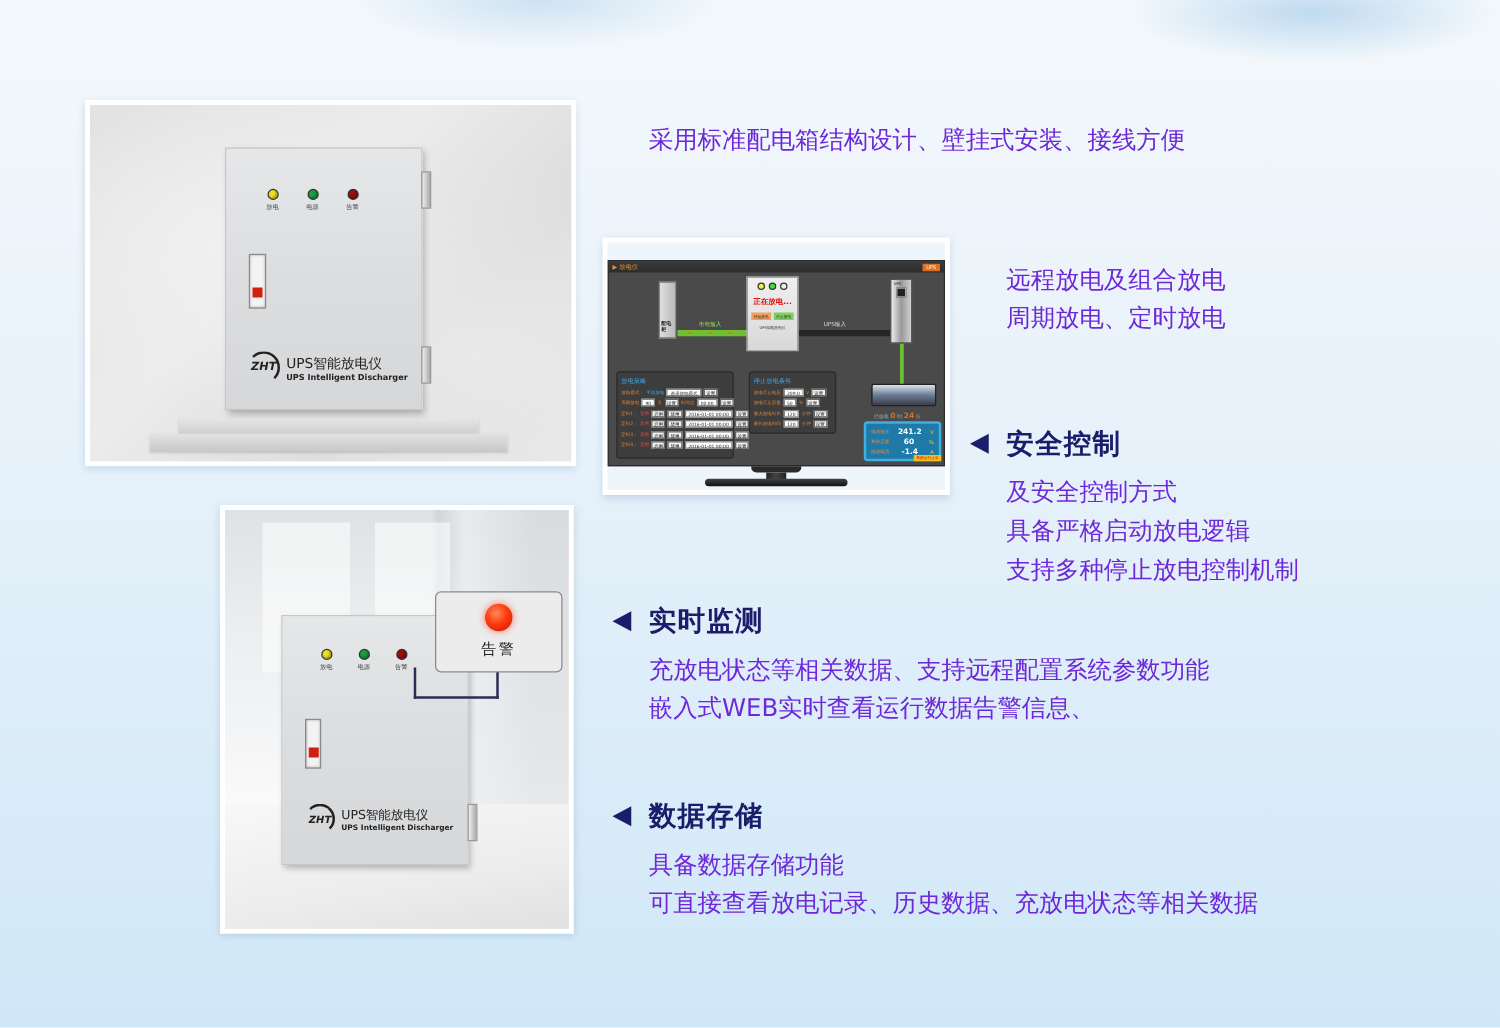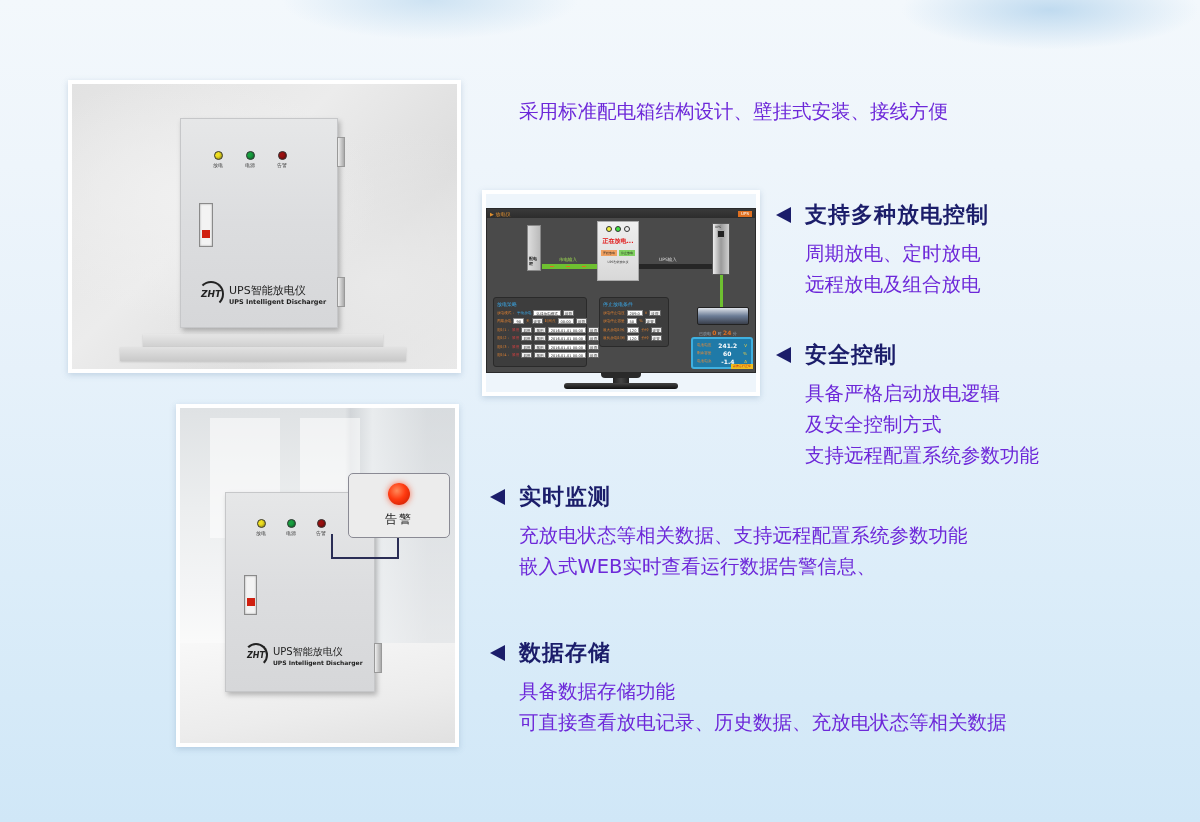--- a/index.html
+++ b/index.html
@@ -361,39 +361,35 @@
   </div>
 </div>
 
 <div class="feature" style="left:490px; top:88px;">
   <div class="f-desc">
     <div class="f-line">采用标准配电箱结构设计、壁挂式安装、接线方便</div>
   </div>
 </div>
 
 <div class="feature" style="left:776px; top:200px;">
-  <div class="f-head">
-    <span class="f-arrow"></span>
-    <span class="f-title">支持多种放电控制</span>
-  </div>
   <div class="f-desc">
+    <div class="f-line">远程放电及组合放电</div>
     <div class="f-line">周期放电、定时放电</div>
-    <div class="f-line">远程放电及组合放电</div>
   </div>
 </div>
 
 <div class="feature" style="left:776px; top:340px;">
   <div class="f-head">
     <span class="f-arrow"></span>
     <span class="f-title">安全控制</span>
   </div>
   <div class="f-desc">
+    <div class="f-line">及安全控制方式</div>
     <div class="f-line">具备严格启动放电逻辑</div>
-    <div class="f-line">及安全控制方式</div>
-    <div class="f-line">支持远程配置系统参数功能</div>
+    <div class="f-line">支持多种停止放电控制机制</div>
   </div>
 </div>
 
 <div class="feature" style="left:490px; top:482px;">
   <div class="f-head">
     <span class="f-arrow"></span>
     <span class="f-title">实时监测</span>
   </div>
   <div class="f-desc">
     <div class="f-line">充放电状态等相关数据、支持远程配置系统参数功能</div>

